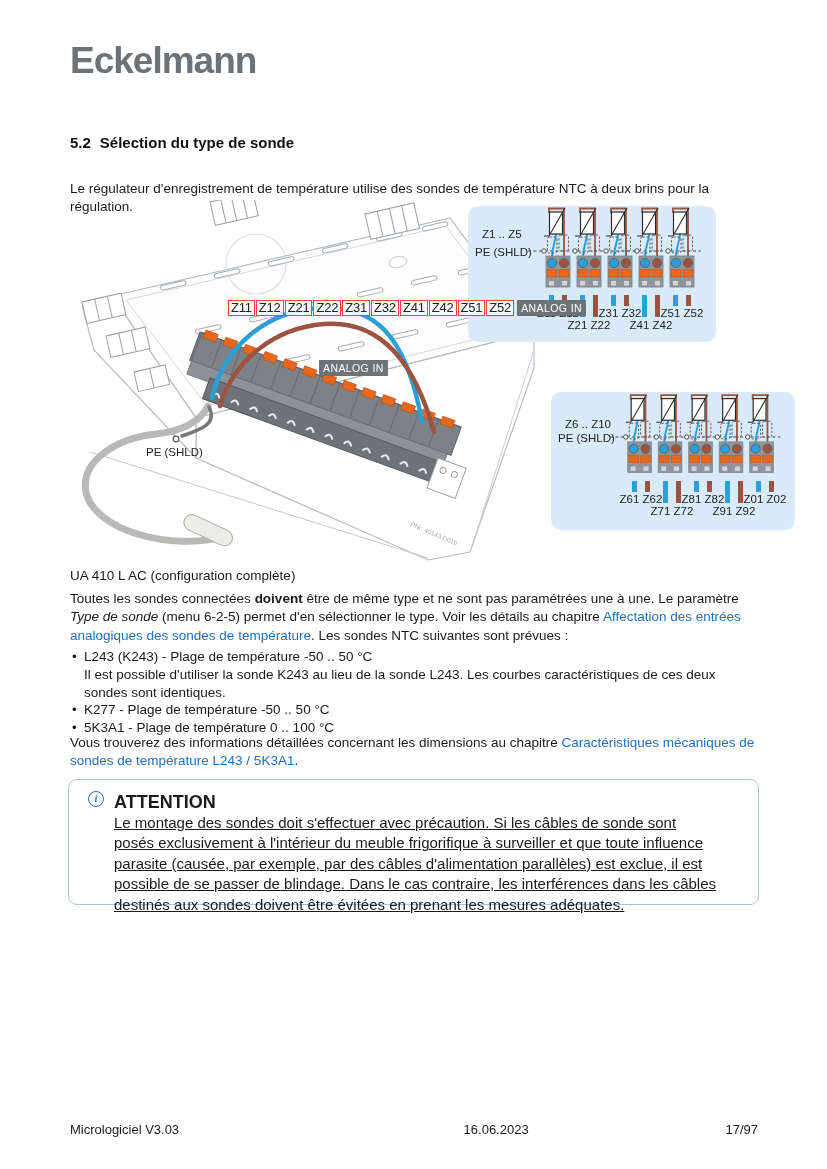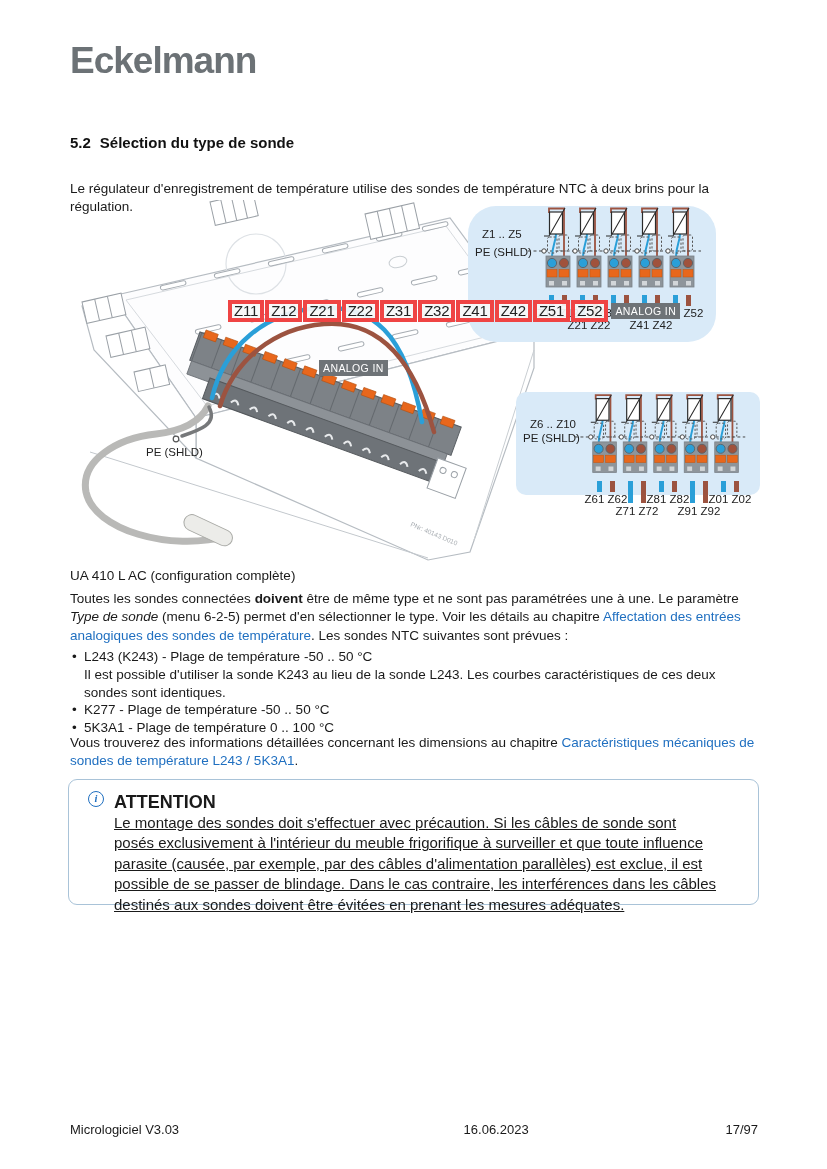--- a/index.html
+++ b/index.html
@@ -19,34 +19,34 @@
   .intro { left:70px; top:180px; width:692px; }
 
   
   .figure { left:60px; top:200px; width:712px; height:366px; }
   .board-svg { position:absolute; left:0; top:0; z-index:1; }
 
   .zstrip { position:absolute; display:flex; align-items:center; z-index:3; }
   .zstrip-1 { left:168px; top:100px; }
   .zstrip-2 { left:257px; top:160px; }
   .ztag {
-    font-size:15px; line-height:14px; color:#222; letter-spacing:-0.2px;
-    border:4px solid #ef4444; background:rgba(246,247,247,0.93);
+    font-size:13px; line-height:14px; color:#222; letter-spacing:-0.2px;
+    border:1px solid #ef4444; background:rgba(246,247,247,0.93);
     padding:0 2px; margin-right:1px; white-space:nowrap;
   }
   .ztag-analog {
     font-size:10.5px; line-height:16px; color:#fff; letter-spacing:0.4px;
     background:#6e7377; padding:0 4px; margin-left:2px; white-space:nowrap;
   }
 
   .pe-main { left:86px; top:246px; font-size:11.5px; color:#222; z-index:2; }
 
   .callout { position:absolute; background:#d9eaf8; border-radius:10px; z-index:2; }
-  .callout-1 { left:408px; top:6px;   width:248px; height:136px;border-radius:28px; }
-  .callout-2 { left:456px; top:192px; width:244px; height:103px; }
+  .callout-1 { left:408px; top:6px;   width:248px; height:136px; }
+  .callout-2 { left:491px; top:192px; width:244px; height:138px; }
   .range-label { position:absolute; left:14px; top:22px; font-size:11.5px; color:#222; }
   .callout-2 .range-label { top:26px; }
   .pe-callout { position:absolute; left:7px; top:40px; font-size:11.5px; color:#222; }
   .sensor-svg { position:absolute; left:0; top:0; }
   .pair-label { position:absolute; width:56px; text-align:center; font-size:11.5px; color:#222; white-space:nowrap; }
   .swatch { position:absolute; width:5px; }
 
   .fig-caption { left:70px; top:568px; font-size:13.5px; }
 
   .para2 { left:70px; top:590px; width:692px; }

